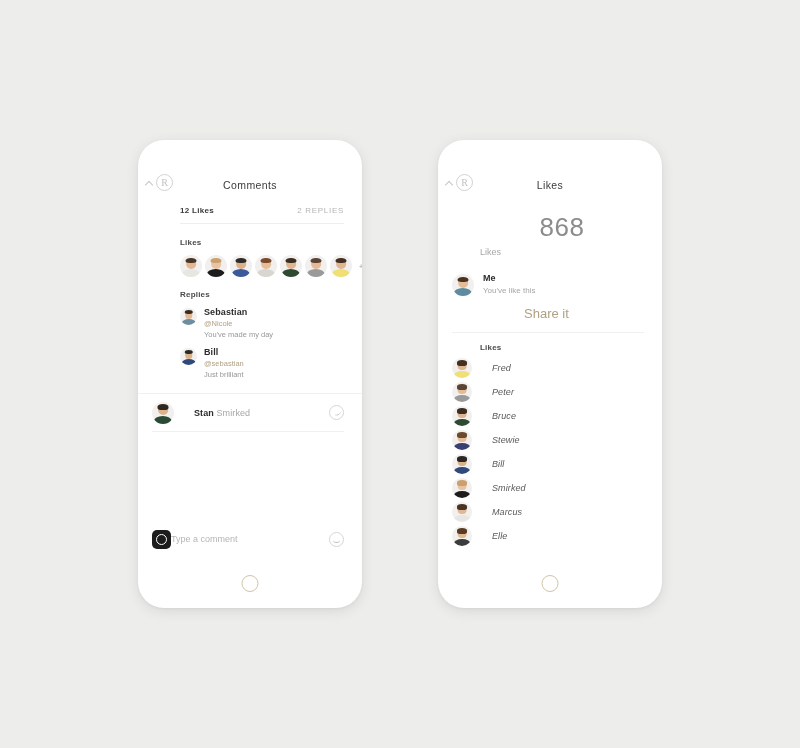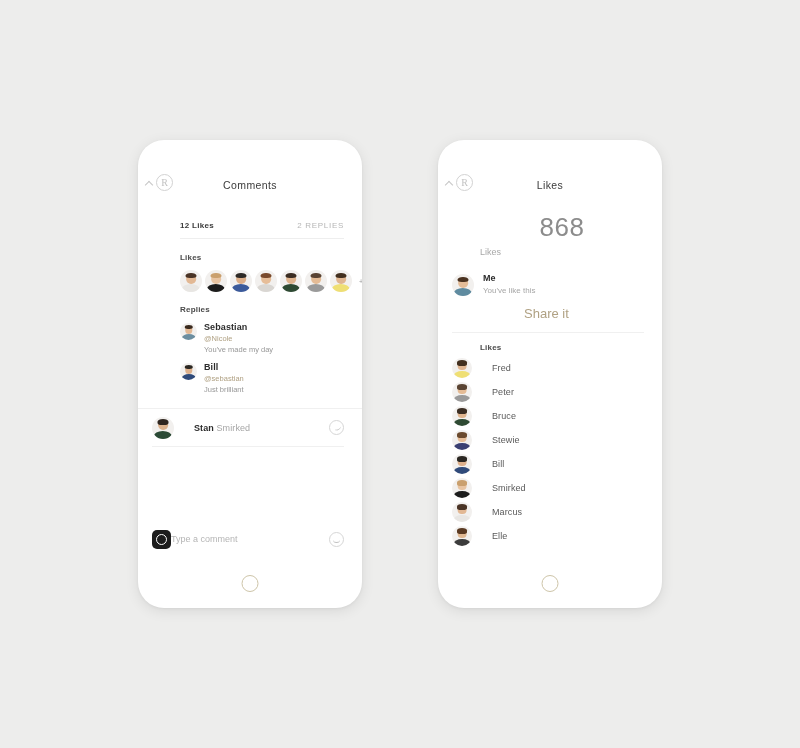--- a/index.html
+++ b/index.html
@@ -74,21 +74,21 @@
     top: 39px;
     text-align: center;
     font-size: 10.5px;
     letter-spacing: 0.4px;
     color: #3b3b3b;
   }
 
   
   .tabs {
     display: flex;
-    margin: 31px 18px 0 42px;
+    margin: 16px 18px 0 42px;
     padding-bottom: 8px;
     border-bottom: 1px solid #eeeeee;
   }
   .tab {
     font-size: 8px;
     color: #b6b6b6;
     letter-spacing: 0.3px;
   }
   .tab.active { color: #3a3a3a; font-weight: bold; }
   .tab.right { margin-left: auto; letter-spacing: 0.7px; }
@@ -289,20 +289,21 @@
   .me-name { font-size: 9px; color: #2b2b2b; font-weight: bold; }
   .me-sub { font-size: 8px; color: #a6a6a6; margin-top: 3px; }
   .me-share { font-size: 13px; color: #b0a183; margin-top: 11px; cursor: pointer; padding-left: 41px; }
 
   .likes-list-label { margin: 10px 18px 0 42px; }
   .likes-list { margin: 4px 18px 0 14px; }
   .lrow {
     display: flex;
     align-items: center;
     height: 24px;
+    font-style: italic;
   }
   .lrow .av { width: 20px; height: 20px; }
   .lrow-name {
     margin-left: 20px;
     font-size: 9px;
     color: #595959;
     letter-spacing: 0.1px;
   }
 </style>
 </head>

